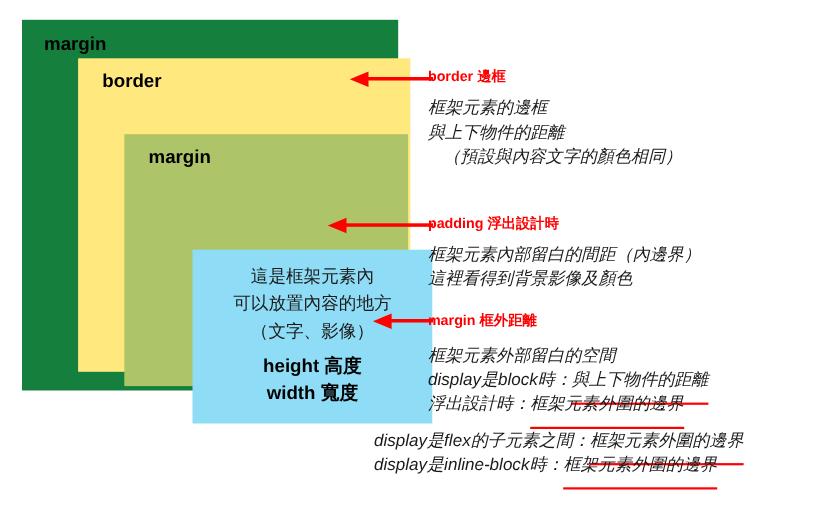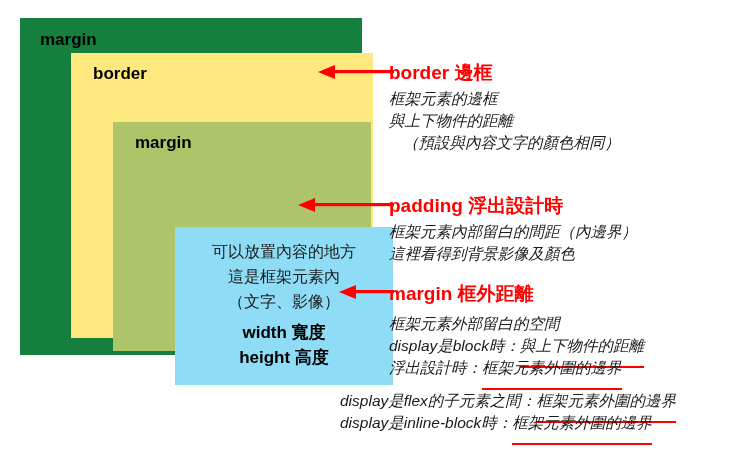--- a/index.html
+++ b/index.html
@@ -96,21 +96,21 @@
 
   #arrow-border  { left: 318px; top: 64px; width: 76px; }
   #arrow-padding { left: 298px; top: 197px; width: 96px; }
   #arrow-margin  { left: 339px; top: 284px; width: 55px; }
 
   
   .ann-title {
     position: absolute;
     color: #ff0000;
     font-weight: bold;
-    font-size: 19px;
+    font-size: 13px;
     line-height: 1;
     white-space: nowrap;
   }
   .ann-body {
     position: absolute;
     color: #1a1a1a;
     font-size: 15.5px;
     line-height: 22px;
     white-space: nowrap;
     font-style: italic;
@@ -142,27 +142,27 @@
     <span id="margin-label" class="layer-label">margin</span>
 
     <div id="border-layer" class="layer">
       <span id="border-label" class="layer-label">border</span>
 
       <div id="padding-layer" class="layer">
         <span id="padding-label" class="layer-label">margin</span>
 
         <div id="content-layer" class="layer">
           <div id="content-desc" class="content-text">
+            <div>這是框架元素內</div>
             <div>可以放置內容的地方</div>
-            <div>這是框架元素內</div>
             <div>（文字、影像）</div>
           </div>
           <div id="content-dims" class="content-text">
+            <div>height 高度</div>
             <div>width 寬度</div>
-            <div>height 高度</div>
           </div>
         </div>
 
       </div>
     </div>
   </div>
 </div>
 
 <div id="arrow-border" class="arrow">
   <svg width="76" height="16" viewBox="0 0 76 16" xmlns="http://www.w3.org/2000/svg">

